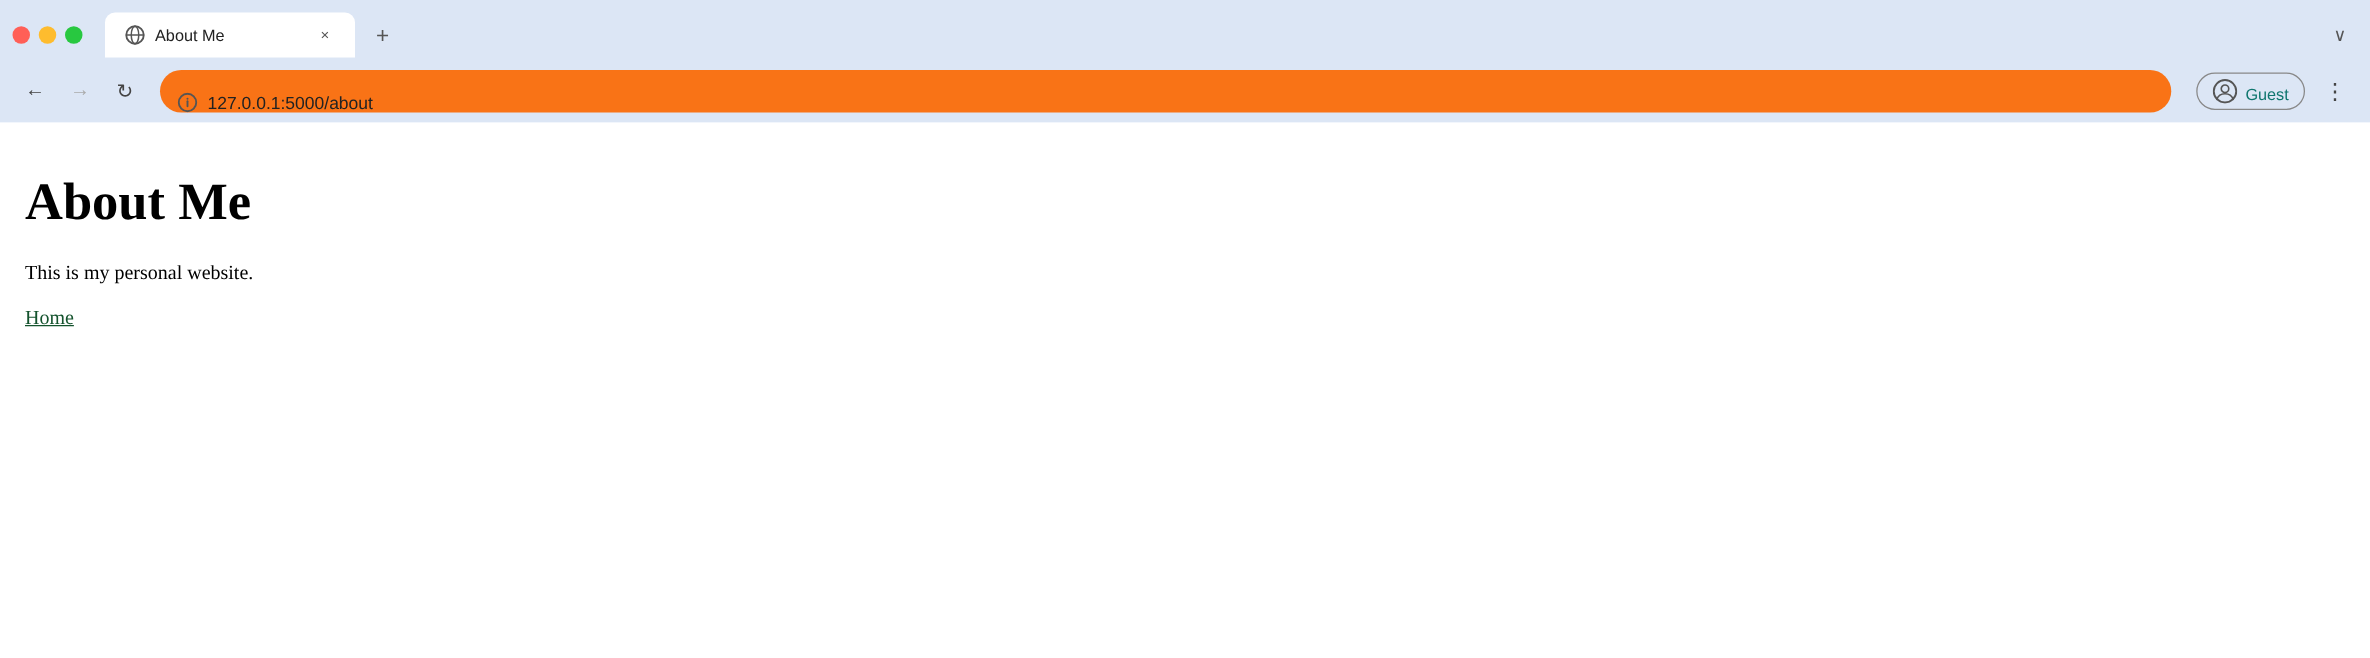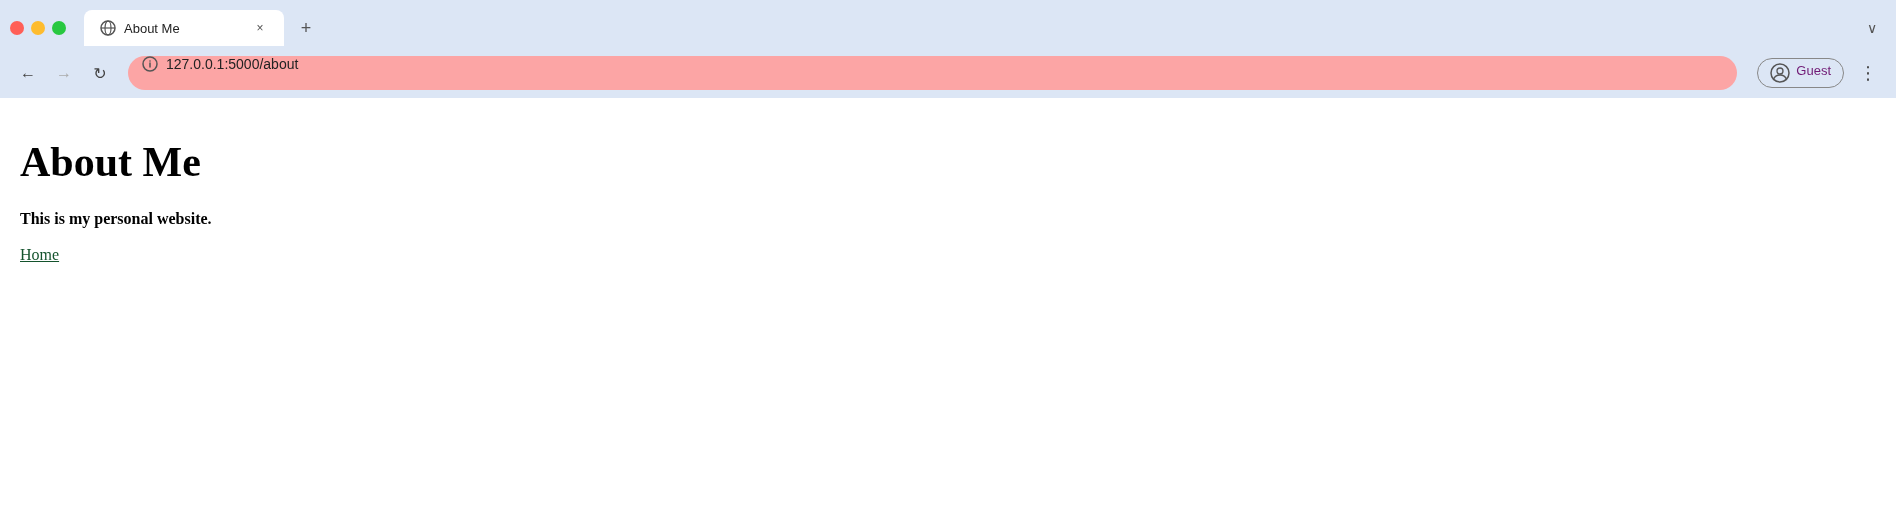--- a/index.html
+++ b/index.html
@@ -133,24 +133,24 @@
       align-items: center;
       justify-content: center;
       font-size: 16px;
       color: #444;
     }
     .nav-btn.disabled { color: #aaa; cursor: default; }
 
     .address-bar-wrapper {
       flex: 1;
       margin: 0 8px;
-      background: #fca5a5;
+      background: #f97316;
       border-radius: 20px;
       display: flex;
-      align-items: flex-start;
+      align-items: flex-end;
       padding: 0 14px;
       height: 34px;
       gap: 8px;
     }
 
     .info-icon {
       width: 16px;
       height: 16px;
       flex-shrink: 0;
       color: #666;
@@ -165,24 +165,24 @@
       outline: none;
     }
 
     .profile-btn {
       border: 1.5px solid #888;
       border-radius: 20px;
       padding: 4px 12px;
       background: transparent;
       cursor: pointer;
       display: flex;
-      align-items: flex-start;
+      align-items: flex-end;
       gap: 6px;
       font-size: 13px;
-      color: #701a75;
+      color: #0f766e;
       margin-left: 8px;
     }
 
     .profile-icon {
       width: 20px;
       height: 20px;
     }
 
     .more-btn {
       width: 32px;
@@ -211,21 +211,20 @@
       font-weight: bold;
       color: #000;
       margin-bottom: 24px;
     }
 
     .page-paragraph {
       font-family: Georgia, 'Times New Roman', serif;
       font-size: 16px;
       color: #000;
       margin-bottom: 18px;
-      font-weight: bold;
     }
 
     .page-link {
       font-family: Georgia, 'Times New Roman', serif;
       font-size: 16px;
       color: #14532d;
       text-decoration: underline;
     }
   </style>
 </head>

